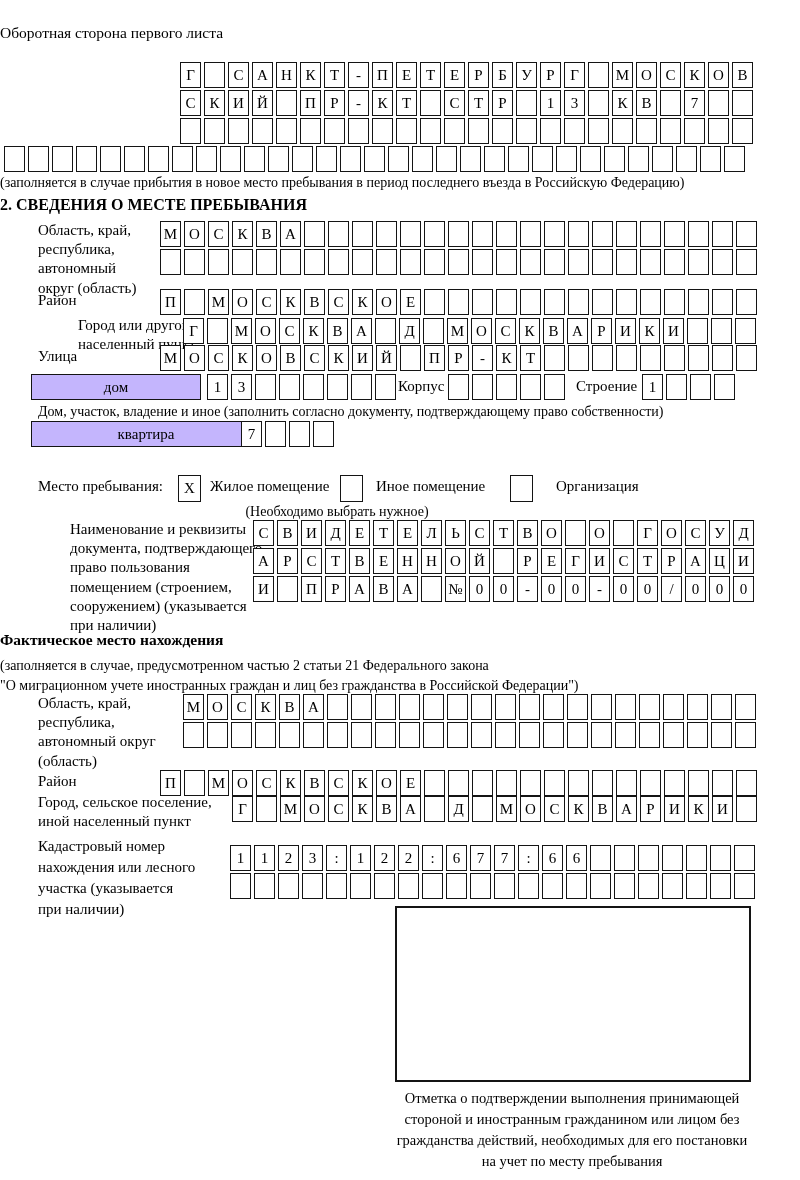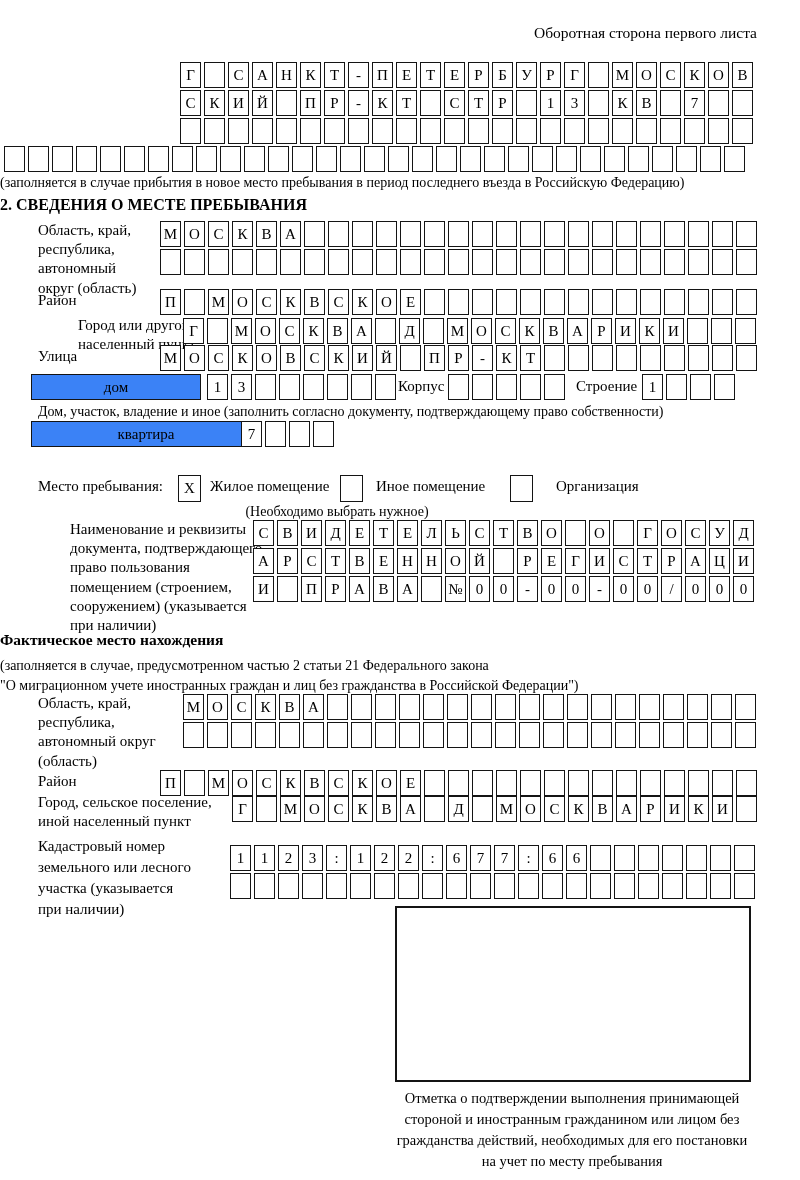--- a/index.html
+++ b/index.html
@@ -1,29 +1,29 @@
 <!DOCTYPE html>
 <html><head>
 <meta charset="utf-8">
 <style>
   html,body{margin:0;padding:0;background:#fff;}
   .page{position:relative;width:800px;height:1180px;background:#ffffff;overflow:hidden;
         font-family:"Liberation Serif","DejaVu Serif",serif;color:#000;}
-  .hdr{position:absolute;top:24px;left:0;width:757px;text-align:right;font-size:15.5px;}
+  .hdr{position:absolute;top:24px;left:0;width:757px;text-align:left;font-size:15.5px;}
   .lbl{position:absolute;font-size:15px;line-height:19.2px;white-space:pre-line;}
   .row{position:absolute;display:flex;gap:3px;}
   .cell{flex:0 0 21px;width:21px;height:26px;border:1.5px solid #141414;box-sizing:border-box;
         display:flex;align-items:center;justify-content:center;font-size:15px;line-height:1;background:#fff;}
   .center{position:absolute;left:0;width:800px;}
   .title{font-weight:bold;font-size:16px;}
   .note{font-size:14px;}
   .noteL{position:absolute;font-size:14px;}
   .pre-center{white-space:pre-line;}
   .widebox{position:absolute;height:26px;border:1.5px solid #141414;box-sizing:border-box;
-        display:flex;align-items:center;justify-content:center;font-size:15px;background:#3b82f6;}
+        display:flex;align-items:center;justify-content:center;font-size:15px;background:#c4b5fd;}
   .inlbl{position:absolute;font-size:15px;}
   .cb{position:absolute;width:23px;height:27px;border:1.5px solid #141414;box-sizing:border-box;
         display:flex;align-items:center;justify-content:center;font-size:15px;background:#fff;}
   .stamp{position:absolute;left:395px;top:906px;width:356px;height:176px;border:2px solid #141414;
         box-sizing:border-box;background:#fff;}
   .caption{position:absolute;left:352px;top:1088px;width:440px;text-align:center;
         font-size:14.5px;line-height:21px;white-space:pre-line;}
 </style>
 </head>
 <body>
@@ -525,21 +525,21 @@
       <span class="cell">В</span>
       <span class="cell">А</span>
       <span class="cell">Р</span>
       <span class="cell">И</span>
       <span class="cell">К</span>
       <span class="cell">И</span>
       <span class="cell"></span>
     </div>
 
   <div class="lbl" style="left:38px;top:836px;line-height:21px;">Кадастровый номер
-земельного или лесного
+нахождения или лесного
 участка (указывается
 при наличии)</div>
   <div class="row" style="left:230px;top:845px;">
       <span class="cell">1</span>
       <span class="cell">1</span>
       <span class="cell">2</span>
       <span class="cell">3</span>
       <span class="cell">:</span>
       <span class="cell">1</span>
       <span class="cell">2</span>

